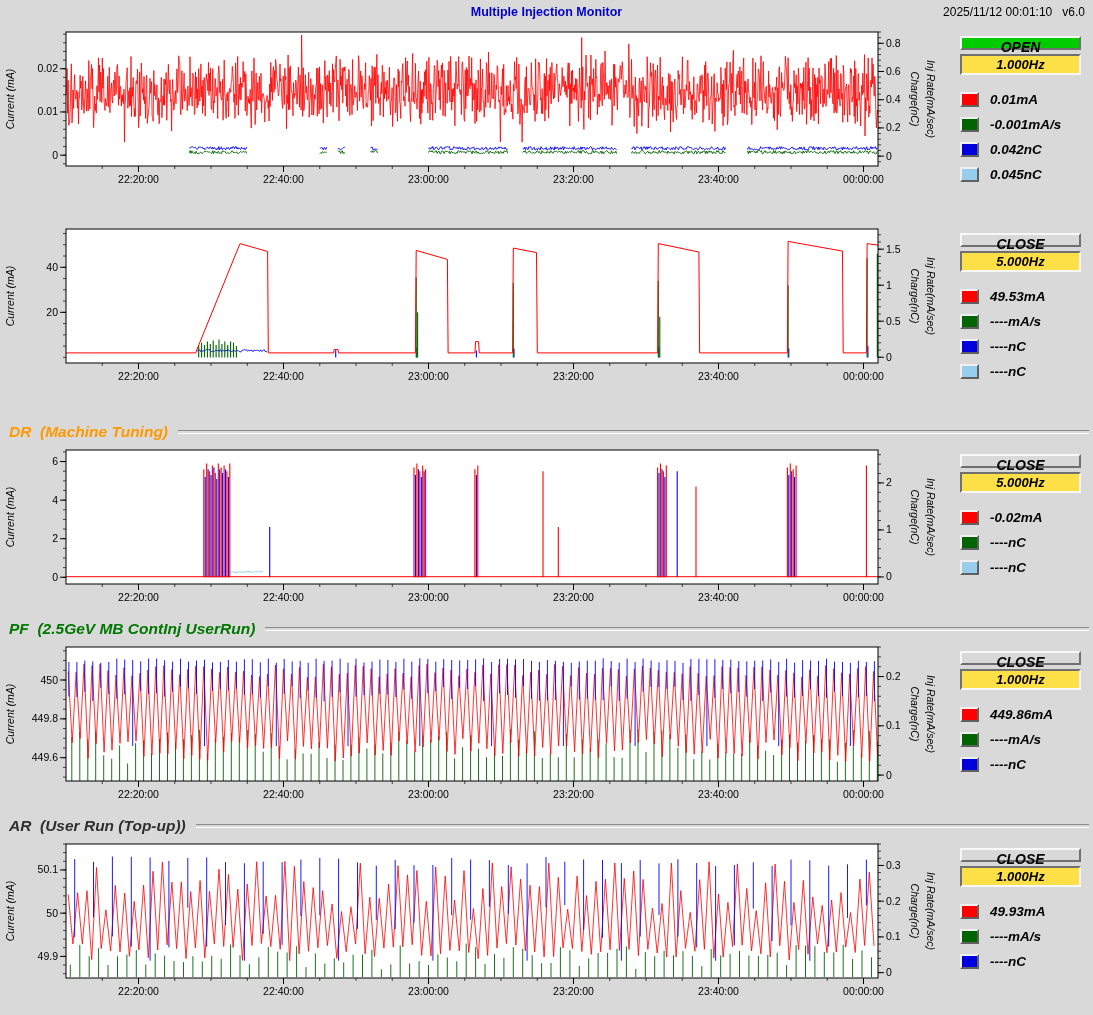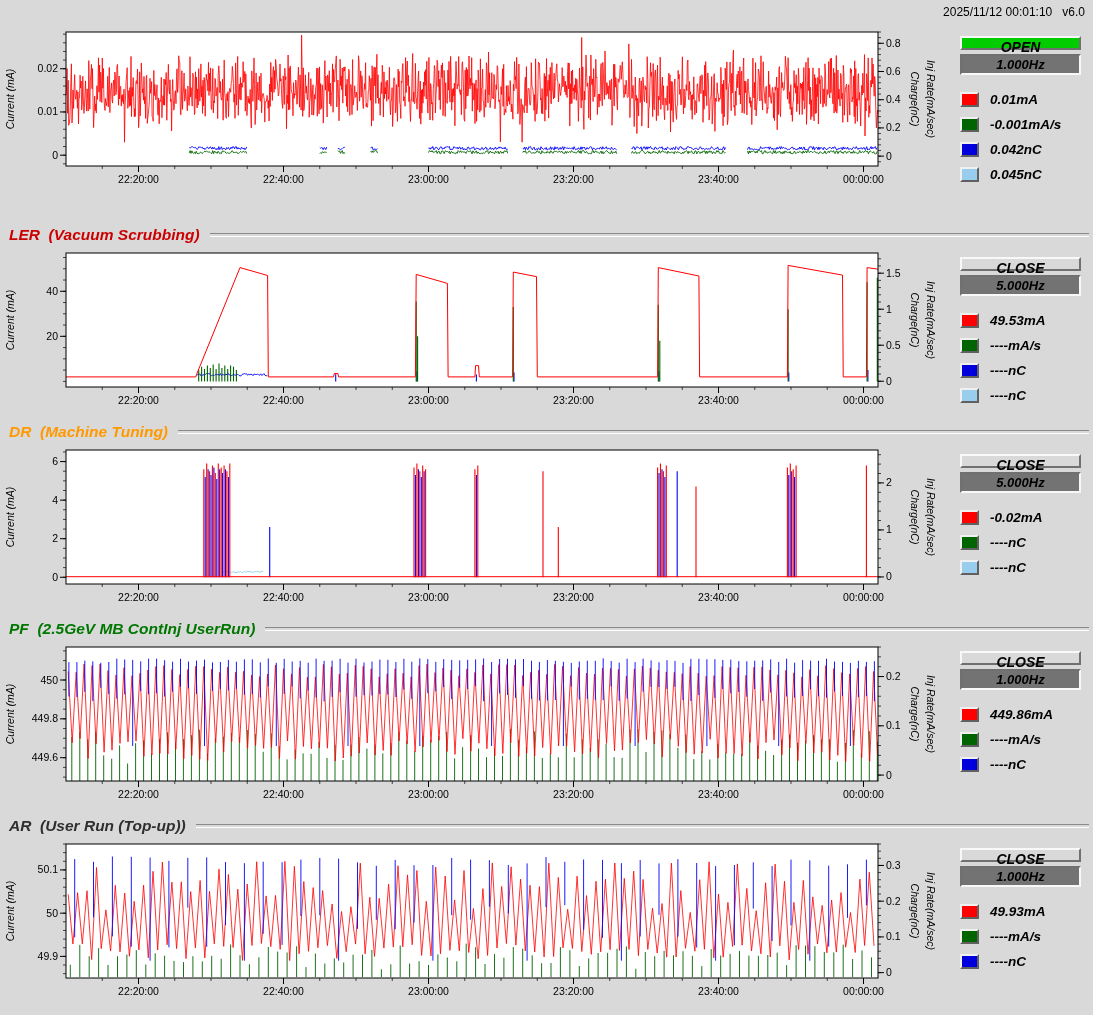--- a/index.html
+++ b/index.html
@@ -19,34 +19,35 @@
     border-top:1px solid #8a8a8a;border-bottom:1px solid #ffffff;}
   .sec-body{display:flex;}
   svg.chart{flex:none;display:block;}
   .info{width:125px;box-sizing:border-box;padding:10px 4px 0 0;display:flex;flex-direction:column;}
   .btn{height:14px;line-height:18px;text-align:center;
     font-weight:bold;font-style:italic;font-size:14px;box-sizing:border-box;
     border-top:2px solid #f8f8f8;border-left:2px solid #f8f8f8;
     border-bottom:2px solid #707070;border-right:2px solid #707070;
     background:#d9d9d9;cursor:pointer;}
   .freq{height:21px;line-height:17px;margin-top:4px;text-align:center;
-    font-weight:bold;font-style:italic;font-size:13px;background:#737373;box-sizing:border-box;
+    font-weight:bold;font-style:italic;font-size:13px;background:#fde047;box-sizing:border-box;
     border-top:2px solid #707070;border-left:2px solid #707070;
     border-bottom:2px solid #f8f8f8;border-right:2px solid #f8f8f8;cursor:text;}
   .legend{margin-top:12px;}
   .val-row{display:flex;align-items:center;height:25px;}
   .swatch{width:19px;height:15px;flex:none;margin-right:11px;box-sizing:border-box;
     border-top:2px solid #f0f0f0;border-left:2px solid #f0f0f0;
     border-bottom:2px solid #606060;border-right:2px solid #606060;}
   .val{font-weight:bold;font-style:italic;font-size:13.5px;white-space:nowrap;}
 </style>
 </head>
 <body>
 
 <div class="header">
+  <div class="header-title">Multiple Injection Monitor</div>
   <div class="header-right"><span>2025/11/12 00:01:10</span>&nbsp;&nbsp;&nbsp;<span>v6.0</span></div>
 </div>
 
 <div class="section">
   <div class="sec-body">
     <svg class="chart" width="958" height="168" viewBox="0 0 958 168">
         <rect x="64" y="6" width="812" height="134" fill="#ffffff" stroke="none"></rect>
         <polyline points="64.0,69.3 64.5,64.1 65.1,42.6 65.6,87.3 66.2,54.3 66.7,99.3 67.3,97.0 67.8,92.8 68.3,80.3 68.9,53.1 69.4,37.8 70.0,97.0 70.5,85.1 71.0,64.0 71.6,82.5 72.1,61.6 72.7,48.6 73.2,70.0 73.8,73.3 74.3,67.2 74.8,64.2 75.4,82.2 75.9,65.9 76.5,98.0 77.0,71.3 77.5,71.7 78.1,49.2 78.6,62.1 79.2,55.0 79.7,83.9 80.3,77.0 80.8,50.3 81.3,71.9 81.9,87.4 82.4,81.9 83.0,65.3 83.5,54.9 84.0,72.2 84.6,85.1 85.1,62.9 85.7,72.7 86.2,85.1 86.8,34.6 87.3,66.0 87.8,83.2 88.4,53.9 88.9,48.2 89.5,38.4 90.0,62.8 90.5,42.6 91.1,79.2 91.6,101.6 92.2,85.0 92.7,70.1 93.3,84.6 93.8,77.8 94.3,87.1 94.9,59.8 95.4,73.5 96.0,57.0 96.5,31.8 97.0,66.1 97.6,39.0 98.1,75.6 98.7,46.2 99.2,54.2 99.8,76.5 100.3,32.0 100.8,62.2 101.4,42.5 101.9,70.1 102.5,80.8 103.0,84.5 103.5,72.5 104.1,76.8 104.6,79.7 105.2,73.1 105.7,50.3 106.3,81.0 106.8,59.8 107.3,41.4 107.9,86.6 108.4,64.6 109.0,62.4 109.5,56.9 110.0,73.2 110.6,77.1 111.1,58.4 111.7,54.0 112.2,70.0 112.8,46.1 113.3,48.4 113.8,68.8 114.4,66.5 114.9,40.6 115.5,38.4 116.0,59.2 116.5,79.2 117.1,50.0 117.6,73.0 118.2,61.8 118.7,60.3 119.3,80.1 119.8,69.3 120.3,75.6 120.9,68.4 121.4,77.8 122.0,63.2 122.5,116.2 123.0,80.5 123.6,70.0 124.1,55.6 124.7,48.9 125.2,41.7 125.8,82.3 126.3,74.6 126.8,64.6 127.4,80.4 127.9,61.6 128.5,79.5 129.0,30.4 129.5,90.6 130.1,61.3 130.6,70.4 131.2,51.6 131.7,70.7 132.3,90.7 132.8,82.5 133.3,90.4 133.9,55.9 134.4,54.6 135.0,57.9 135.5,43.0 136.0,68.2 136.6,101.7 137.1,92.0 137.7,45.8 138.2,89.9 138.8,69.5 139.3,37.0 139.8,50.9 140.4,66.7 140.9,62.8 141.5,74.2 142.0,50.4 142.5,77.7 143.1,70.6 143.6,92.5 144.2,51.5 144.7,49.3 145.3,97.4 145.8,91.8 146.3,88.0 146.9,81.4 147.4,74.2 148.0,52.3 148.5,67.3 149.0,64.4 149.6,55.6 150.1,90.2 150.7,91.4 151.2,95.3 151.8,44.4 152.3,69.6 152.8,58.3 153.4,68.2 153.9,73.8 154.5,65.7 155.0,58.8 155.5,84.6 156.1,89.2 156.6,71.9 157.2,97.8 157.7,74.4 158.3,75.7 158.8,72.1 159.3,51.3 159.9,91.7 160.4,77.8 161.0,69.7 161.5,78.9 162.0,53.0 162.6,79.3 163.1,53.7 163.7,58.7 164.2,46.5 164.8,94.3 165.3,70.3 165.8,54.8 166.4,38.4 166.9,63.2 167.5,68.0 168.0,53.8 168.5,75.6 169.1,73.3 169.6,104.9 170.2,65.6 170.7,53.5 171.3,73.1 171.8,84.2 172.3,81.1 172.9,67.3 173.4,64.7 174.0,77.7 174.5,50.6 175.0,42.8 175.6,66.5 176.1,60.5 176.7,29.8 177.2,34.7 177.8,37.0 178.3,81.7 178.8,88.8 179.4,74.9 179.9,44.7 180.5,83.4 181.0,68.6 181.5,63.9 182.1,47.0 182.6,75.2 183.2,73.4 183.7,62.8 184.3,72.9 184.8,73.8 185.3,84.7 185.9,60.0 186.4,70.2 187.0,79.5 187.5,73.0 188.0,30.7 188.6,71.1 189.1,61.7 189.7,70.9 190.2,80.2 190.8,47.2 191.3,50.1 191.8,52.1 192.4,88.6 192.9,86.4 193.5,45.8 194.0,72.8 194.5,51.0 195.1,82.0 195.6,62.9 196.2,79.2 196.7,42.6 197.3,61.9 197.8,75.2 198.3,67.4 198.9,37.9 199.4,71.1 200.0,60.0 200.5,87.4 201.0,54.2 201.6,79.8 202.1,51.5 202.7,56.6 203.2,90.2 203.8,57.8 204.3,48.1 204.8,54.1 205.4,53.9 205.9,64.9 206.5,36.4 207.0,69.5 207.5,47.2 208.1,65.4 208.6,41.9 209.2,82.2 209.7,83.6 210.3,66.8 210.8,42.6 211.3,86.9 211.9,74.7 212.4,76.9 213.0,52.4 213.5,55.0 214.0,70.1 214.6,67.7 215.1,61.5 215.7,92.6 216.2,49.3 216.8,39.8 217.3,47.3 217.8,66.8 218.4,55.5 218.9,70.9 219.5,74.2 220.0,72.0 220.5,53.2 221.1,94.2 221.6,71.6 222.2,34.1 222.7,66.7 223.3,71.1 223.8,89.9 224.3,92.3 224.9,67.7 225.4,75.0 226.0,65.7 226.5,90.8 227.1,69.4 227.6,62.5 228.1,62.8 228.7,66.3 229.2,56.4 229.8,54.3 230.3,40.3 230.8,45.1 231.4,57.3 231.9,76.2 232.5,67.9 233.0,92.3 233.6,36.9 234.1,62.1 234.6,79.2 235.2,50.7 235.7,30.4 236.3,89.3 236.8,63.5 237.3,58.1 237.9,73.3 238.4,51.4 239.0,74.1 239.5,56.9 240.1,60.9 240.6,61.2 241.1,35.7 241.7,56.3 242.2,54.6 242.8,45.4 243.3,85.1 243.8,47.8 244.4,67.2 244.9,89.6 245.5,80.3 246.0,70.1 246.6,76.6 247.1,72.7 247.6,77.7 248.2,63.5 248.7,84.8 249.3,102.1 249.8,44.9 250.3,60.3 250.9,75.3 251.4,58.8 252.0,31.9 252.5,58.5 253.1,98.6 253.6,87.8 254.1,46.9 254.7,84.0 255.2,70.3 255.8,56.2 256.3,73.8 256.8,71.6 257.4,50.3 257.9,74.7 258.5,75.3 259.0,47.2 259.6,86.8 260.1,72.6 260.6,67.9 261.2,67.3 261.7,70.1 262.3,74.2 262.8,96.1 263.3,75.6 263.9,75.6 264.4,75.5 265.0,69.4 265.5,71.3 266.1,82.3 266.6,74.6 267.1,95.0 267.7,58.0 268.2,80.5 268.8,36.4 269.3,65.9 269.8,51.4 270.4,74.4 270.9,45.2 271.5,40.6 272.0,66.4 272.6,44.6 273.1,63.1 273.6,33.4 274.2,39.8 274.7,52.2 275.3,55.7 275.8,61.0 276.3,69.9 276.9,67.3 277.4,57.1 278.0,37.9 278.5,55.2 279.1,52.8 279.6,68.1 280.1,77.6 280.7,82.4 281.2,49.9 281.8,63.5 282.3,78.5 282.8,42.2 283.4,53.7 283.9,50.7 284.5,102.8 285.0,69.1 285.6,77.5 286.1,29.0 286.6,84.0 287.2,41.8 287.7,83.4 288.3,39.9 288.8,56.0 289.3,63.6 289.9,66.9 290.4,67.9 291.0,89.8 291.5,56.6 292.1,72.4 292.6,67.7 293.1,69.1 293.7,54.0 294.2,55.3 294.8,78.2 295.3,77.9 295.8,56.8 296.4,41.1 296.9,60.6 297.5,81.2 298.0,48.9 298.6,63.2 299.1,84.1 299.6,9.0 300.2,48.5 300.7,90.4 301.3,41.8 301.8,84.6 302.3,81.5 302.9,64.5 303.4,48.8 304.0,67.1 304.5,60.2 305.1,72.2 305.6,74.1 306.1,62.6 306.7,46.3 307.2,91.3 307.8,75.5 308.3,72.4 308.8,52.6 309.4,63.8 309.9,89.0 310.5,66.0 311.0,58.7 311.6,89.2 312.1,80.4 312.6,68.6 313.2,73.2 313.7,61.7 314.3,58.7 314.8,42.2 315.3,90.2 315.9,42.2 316.4,51.7 317.0,87.9 317.5,40.9 318.1,83.7 318.6,57.6 319.1,70.5 319.7,82.6 320.2,58.8 320.8,66.2 321.3,97.1 321.8,73.9 322.4,48.5 322.9,34.6 323.5,64.1 324.0,50.0 324.6,70.1 325.1,91.0 325.6,48.9 326.2,52.0 326.7,65.4 327.3,44.7 327.8,78.0 328.3,57.1 328.9,80.2 329.4,69.4 330.0,64.9 330.5,37.8 331.1,86.3 331.6,43.4 332.1,55.3 332.7,56.0 333.2,43.9 333.8,36.7 334.3,29.9 334.8,81.0 335.4,61.9 335.9,54.0 336.5,67.8 337.0,94.8 337.6,68.5 338.1,33.3 338.6,59.6 339.2,49.9 339.7,63.7 340.3,42.0 340.8,77.1 341.3,46.6 341.9,41.0 342.4,45.1 343.0,40.8 343.5,69.9 344.1,58.6 344.6,80.5 345.1,53.2 345.7,85.8 346.2,60.3 346.8,43.3 347.3,46.3 347.8,89.5 348.4,59.9 348.9,58.4 349.5,61.5 350.0,88.6 350.6,33.5 351.1,79.1 351.6,75.3 352.2,69.7 352.7,59.8 353.3,71.5 353.8,70.9 354.3,66.0 354.9,71.1 355.4,84.5 356.0,60.3 356.5,29.7 357.1,35.6 357.6,75.2 358.1,59.9 358.7,44.9 359.2,71.2 359.8,49.6 360.3,52.8 360.8,77.7 361.4,82.5 361.9,66.7 362.5,57.6 363.0,63.3 363.6,36.7 364.1,80.6 364.6,77.3 365.2,81.4 365.7,80.1 366.3,64.5 366.8,64.4 367.3,49.7 367.9,60.3 368.4,74.3 369.0,52.3 369.5,100.1 370.1,39.8 370.6,55.7 371.1,94.7 371.7,44.4 372.2,40.9 372.8,59.9 373.3,41.5 373.8,77.4 374.4,44.6 374.9,28.3 375.5,72.0 376.0,48.7 376.6,77.5 377.1,72.0 377.6,72.1 378.2,89.3 378.7,64.6 379.3,56.3 379.8,67.7 380.3,39.2 380.9,51.1 381.4,91.0 382.0,45.9 382.5,72.6 383.1,61.5 383.6,68.0 384.1,55.5 384.7,75.3 385.2,54.1 385.8,61.3 386.3,73.4 386.8,70.1 387.4,41.3 387.9,74.5 388.5,88.9 389.0,73.9 389.6,74.1 390.1,61.6 390.6,100.6 391.2,85.7 391.7,52.6 392.3,51.7 392.8,55.4 393.4,86.8 393.9,82.9 394.4,58.6 395.0,81.6 395.5,95.4 396.1,43.0 396.6,60.9 397.1,45.3 397.7,76.2 398.2,78.6 398.8,92.5 399.3,55.0 399.9,56.6 400.4,40.9 400.9,37.5 401.5,74.9 402.0,70.5 402.6,71.8 403.1,80.3 403.6,31.6 404.2,66.5 404.7,44.7 405.3,35.0 405.8,59.6 406.4,49.2 406.9,75.7 407.4,60.5 408.0,84.8 408.5,95.6 409.1,73.7 409.6,74.3 410.1,46.9 410.7,27.5 411.2,75.8 411.8,65.9 412.3,77.6 412.9,77.2 413.4,37.3 413.9,71.1 414.5,72.9 415.0,83.2 415.6,68.0 416.1,52.9 416.6,45.0 417.2,79.5 417.7,92.6 418.3,55.1 418.8,98.2 419.4,64.1 419.9,87.0 420.4,63.1 421.0,77.2 421.5,56.1 422.1,70.5 422.6,45.7 423.1,59.4 423.7,43.6 424.2,73.0 424.8,35.2 425.3,74.2 425.9,87.1 426.4,68.9 426.9,31.4 427.5,67.5 428.0,94.0 428.6,57.5 429.1,60.4 429.6,78.1 430.2,76.6 430.7,94.3 431.3,62.4 431.8,57.6 432.4,39.5 432.9,42.6 433.4,87.0 434.0,68.3 434.5,60.4 435.1,34.2 435.6,36.6 436.1,60.7 436.7,44.6 437.2,74.1 437.8,53.2 438.3,83.5 438.9,50.3 439.4,39.0 439.9,51.5 440.5,36.9 441.0,89.7 441.6,73.2 442.1,44.4 442.6,52.2 443.2,90.5 443.7,56.7 444.3,76.4 444.8,76.8 445.4,77.3 445.9,44.0 446.4,64.2 447.0,35.4 447.5,71.9 448.1,76.1 448.6,30.4 449.1,46.7 449.7,84.2 450.2,63.4 450.8,76.1 451.3,62.3 451.9,70.0 452.4,57.2 452.9,99.8 453.5,54.0 454.0,35.4 454.6,50.0 455.1,63.1 455.6,58.5 456.2,59.8 456.7,30.5 457.3,62.3 457.8,66.4 458.4,68.6 458.9,63.6 459.4,88.7 460.0,37.9 460.5,35.8 461.1,48.5 461.6,65.7 462.1,93.2 462.7,95.3 463.2,44.1 463.8,82.8 464.3,41.4 464.9,70.2 465.4,43.4 465.9,69.8 466.5,63.9 467.0,30.0 467.6,59.6 468.1,62.9 468.6,52.3 469.2,59.5 469.7,31.6 470.3,85.2 470.8,56.9 471.4,73.8 471.9,73.9 472.4,57.6 473.0,97.6 473.5,60.6 474.1,53.9 474.6,95.4 475.1,62.6 475.7,83.8 476.2,44.0 476.8,55.9 477.3,85.0 477.9,86.3 478.4,32.8 478.9,84.6 479.5,62.0 480.0,61.5 480.6,43.1 481.1,75.0 481.6,76.0 482.2,91.2 482.7,80.4 483.3,63.5 483.8,81.3 484.4,36.7 484.9,40.6 485.4,58.7 486.0,76.8 486.5,26.0 487.1,68.8 487.6,46.8 488.1,81.7 488.7,74.6 489.2,72.7 489.8,46.7 490.3,71.8 490.9,71.6 491.4,73.0 491.9,48.4 492.5,52.2 493.0,82.8 493.6,72.8 494.1,58.8 494.6,63.5 495.2,39.7 495.7,41.5 496.3,63.3 496.8,75.7 497.4,73.8 497.9,79.6 498.4,116.0 499.0,60.7 499.5,68.6 500.1,54.4 500.6,42.7 501.1,80.4 501.7,38.3 502.2,89.1 502.8,86.7 503.3,83.1 503.9,86.5 504.4,59.7 504.9,78.6 505.5,80.0 506.0,59.4 506.6,75.2 507.1,70.7 507.6,78.4 508.2,54.6 508.7,65.8 509.3,85.9 509.8,78.0 510.4,82.7 510.9,93.2 511.4,58.4 512.0,65.0 512.5,35.6 513.1,53.8 513.6,50.5 514.1,62.6 514.7,31.3 515.2,60.2 515.8,87.9 516.3,85.5 516.9,38.0 517.4,67.0 517.9,98.4 518.5,86.5 519.0,72.8 519.6,76.7 520.1,116.2 520.6,78.7 521.2,80.4 521.7,83.0 522.3,86.8 522.8,57.1 523.4,51.0 523.9,79.8 524.4,40.6 525.0,87.0 525.5,75.0 526.1,62.4 526.6,62.7 527.1,62.7 527.7,77.3 528.2,79.2 528.8,75.1 529.3,36.6 529.9,59.3 530.4,61.5 530.9,63.7 531.5,70.3 532.0,84.4 532.6,68.7 533.1,95.4 533.6,32.8 534.2,74.4 534.7,88.1 535.3,83.8 535.8,71.2 536.4,36.1 536.9,37.7 537.4,37.2 538.0,54.5 538.5,74.0 539.1,72.4 539.6,87.3 540.1,62.6 540.7,88.0 541.2,71.0 541.8,70.3 542.3,47.4 542.9,95.2 543.4,50.0 543.9,83.8 544.5,32.6 545.0,70.3 545.6,62.7 546.1,54.2 546.6,92.1 547.2,48.5 547.7,64.6 548.3,41.3 548.8,76.9 549.4,77.9 549.9,36.5 550.4,61.0 551.0,66.5 551.5,73.1 552.1,47.2 552.6,71.8 553.2,55.4 553.7,52.3 554.2,43.6 554.8,37.8 555.3,52.4 555.9,56.2 556.4,76.0 556.9,65.4 557.5,57.7 558.0,65.0 558.6,69.5 559.1,65.3 559.7,59.5 560.2,41.6 560.7,60.7 561.3,60.6 561.8,50.1 562.4,56.3 562.9,66.0 563.4,55.2 564.0,68.9 564.5,59.6 565.1,71.5 565.6,45.7 566.2,36.8 566.7,63.0 567.2,37.1 567.8,100.0 568.3,57.7 568.9,77.9 569.4,45.0 569.9,77.3 570.5,43.9 571.0,65.0 571.6,61.9 572.1,73.3 572.7,58.8 573.2,66.4 573.7,52.3 574.3,74.4 574.8,53.2 575.4,63.8 575.9,69.9 576.4,95.4 577.0,70.6 577.5,42.0 578.1,60.6 578.6,62.8 579.2,82.1 579.7,11.5 580.2,74.4 580.8,40.9 581.3,86.4 581.9,103.4 582.4,65.1 582.9,74.0 583.5,51.4 584.0,29.0 584.6,48.1 585.1,60.4 585.7,56.9 586.2,63.7 586.7,92.1 587.3,61.7 587.8,50.0 588.4,94.1 588.9,29.0 589.4,55.7 590.0,58.7 590.5,52.9 591.1,75.5 591.6,42.7 592.2,58.8 592.7,70.9 593.2,66.0 593.8,33.3 594.3,51.9 594.9,51.1 595.4,88.6 595.9,70.7 596.5,68.1 597.0,81.1 597.6,68.2 598.1,74.9 598.7,41.9 599.2,37.5 599.7,70.5 600.3,79.8 600.8,36.3 601.4,47.9 601.9,61.9 602.4,73.4 603.0,25.0 603.5,53.0 604.1,69.2 604.6,56.7 605.2,56.9 605.7,67.7 606.2,59.8 606.8,72.9 607.3,64.3 607.9,54.3 608.4,73.6 608.9,60.4 609.5,52.9 610.0,99.3 610.6,80.5 611.1,67.9 611.7,38.3 612.2,80.0 612.7,38.2 613.3,61.2 613.8,51.3 614.4,57.4 614.9,73.4 615.4,83.9 616.0,52.8 616.5,54.2 617.1,56.3 617.6,49.7 618.2,39.4 618.7,40.1 619.2,53.4 619.8,42.8 620.3,35.8 620.9,47.6 621.4,63.9 621.9,71.6 622.5,69.8 623.0,58.8 623.6,68.1 624.1,54.2 624.7,58.9 625.2,71.1 625.7,71.6 626.3,70.6 626.8,17.9 627.4,48.7 627.9,91.6 628.4,72.9 629.0,72.1 629.5,33.4 630.1,72.4 630.6,61.4 631.2,59.4 631.7,71.0 632.2,100.6 632.8,73.5 633.3,51.0 633.9,74.5 634.4,69.4 634.9,107.6 635.5,72.3 636.0,76.4 636.6,89.9 637.1,57.1 637.7,52.0 638.2,76.6 638.7,68.0 639.3,54.8 639.8,100.1 640.4,81.2 640.9,51.1 641.4,56.1 642.0,73.0 642.5,75.7 643.1,59.6 643.6,63.4 644.2,61.5 644.7,77.1 645.2,30.7 645.8,53.4 646.3,102.0 646.9,82.0 647.4,81.0 647.9,60.3 648.5,36.7 649.0,50.3 649.6,46.3 650.1,62.4 650.7,90.6 651.2,37.5 651.7,78.7 652.3,83.8 652.8,48.1 653.4,44.0 653.9,58.1 654.4,94.7 655.0,54.2 655.5,39.1 656.1,89.7 656.6,70.0 657.2,73.9 657.7,73.8 658.2,31.2 658.8,83.3 659.3,71.2 659.9,60.1 660.4,51.0 660.9,78.9 661.5,59.7 662.0,84.2 662.6,93.7 663.1,72.1 663.7,74.8 664.2,79.2 664.7,73.2 665.3,59.9 665.8,84.5 666.4,50.3 666.9,47.1 667.4,77.6 668.0,48.8 668.5,106.0 669.1,55.3 669.6,84.3 670.2,55.7 670.7,81.3 671.2,96.1 671.8,70.3 672.3,59.0 672.9,53.0 673.4,77.2 673.9,86.4 674.5,93.4 675.0,80.0 675.6,79.3 676.1,44.4 676.7,53.1 677.2,48.4 677.7,68.4 678.3,63.4 678.8,78.9 679.4,78.6 679.9,53.5 680.4,30.8 681.0,71.6 681.5,87.9 682.1,63.0 682.6,82.0 683.2,80.2 683.7,69.7 684.2,58.7 684.8,64.5 685.3,36.3 685.9,34.0 686.4,70.9 686.9,73.9 687.5,55.5 688.0,68.4 688.6,65.7 689.1,84.3 689.7,69.1 690.2,93.3 690.7,68.4 691.3,73.2 691.8,50.8 692.4,79.5 692.9,88.8 693.4,74.6 694.0,75.5 694.5,86.9 695.1,58.9 695.6,57.7 696.2,66.8 696.7,71.9 697.2,75.5 697.8,54.3 698.3,49.8 698.9,67.7 699.4,54.1 699.9,48.7 700.5,50.2 701.0,96.3 701.6,64.4 702.1,83.3 702.7,39.2 703.2,70.1 703.7,35.6 704.3,62.7 704.8,79.7 705.4,52.0 705.9,46.9 706.4,54.9 707.0,94.1 707.5,92.4 708.1,73.3 708.6,71.6 709.2,69.0 709.7,50.6 710.2,98.0 710.8,83.6 711.3,73.3 711.9,48.8 712.4,47.7 712.9,105.4 713.5,72.1 714.0,74.2 714.6,75.4 715.1,56.7 715.7,67.7 716.2,67.7 716.7,75.5 717.3,72.1 717.8,73.4 718.4,72.7 718.9,41.4 719.5,60.3 720.0,87.7 720.5,58.1 721.1,99.7 721.6,54.2 722.2,91.0 722.7,73.2 723.2,42.1 723.8,54.5 724.3,63.5 724.9,35.9 725.4,98.6 726.0,94.0 726.5,63.8 727.0,57.3 727.6,56.6 728.1,36.0 728.7,69.6 729.2,84.7 729.7,47.4 730.3,67.1 730.8,37.4 731.4,24.2 731.9,81.1 732.5,79.3 733.0,89.7 733.5,65.3 734.1,79.3 734.6,54.4 735.2,48.2 735.7,61.8 736.2,45.0 736.8,48.9 737.3,69.0 737.9,40.7 738.4,77.9 739.0,48.8 739.5,45.2 740.0,86.9 740.6,83.0 741.1,42.9 741.7,32.0 742.2,87.5 742.7,55.1 743.3,66.9 743.8,55.2 744.4,67.7 744.9,88.9 745.5,60.4 746.0,52.9 746.5,63.6 747.1,68.7 747.6,77.2 748.2,71.2 748.7,81.2 749.2,74.8 749.8,98.6 750.3,78.6 750.9,32.1 751.4,69.3 752.0,72.0 752.5,56.4 753.0,84.0 753.6,36.6 754.1,89.9 754.7,80.4 755.2,73.7 755.7,71.7 756.3,43.0 756.8,44.8 757.4,49.7 757.9,75.0 758.5,56.6 759.0,29.8 759.5,74.1 760.1,73.8 760.6,84.0 761.2,35.7 761.7,60.4 762.2,65.1 762.8,74.0 763.3,77.4 763.9,61.1 764.4,60.2 765.0,87.4 765.5,81.7 766.0,82.8 766.6,45.1 767.1,71.2 767.7,58.5 768.2,65.5 768.7,73.4 769.3,77.4 769.8,69.0 770.4,61.4 770.9,63.1 771.5,92.1 772.0,66.6 772.5,94.7 773.1,60.8 773.6,64.2 774.2,60.7 774.7,51.0 775.2,103.7 775.8,61.8 776.3,88.6 776.9,43.4 777.4,40.6 778.0,85.2 778.5,90.6 779.0,68.9 779.6,46.6 780.1,61.9 780.7,56.4 781.2,63.2 781.7,64.5 782.3,62.8 782.8,51.8 783.4,30.2 783.9,38.7 784.5,42.9 785.0,55.7 785.5,73.2 786.1,31.7 786.6,63.0 787.2,77.6 787.7,65.8 788.2,83.3 788.8,58.6 789.3,89.0 789.9,81.3 790.4,95.4 791.0,76.5 791.5,74.0 792.0,44.5 792.6,61.7 793.1,57.3 793.7,67.3 794.2,48.7 794.7,85.6 795.3,59.9 795.8,77.8 796.4,42.3 796.9,52.3 797.5,88.5 798.0,68.4 798.5,57.1 799.1,62.4 799.6,57.9 800.2,88.5 800.7,56.2 801.2,74.5 801.8,41.5 802.3,83.1 802.9,81.1 803.4,57.1 804.0,36.2 804.5,98.4 805.0,82.7 805.6,54.6 806.1,31.6 806.7,64.7 807.2,42.2 807.7,78.3 808.3,61.1 808.8,93.7 809.4,73.8 809.9,90.6 810.5,60.4 811.0,41.8 811.5,85.9 812.1,94.9 812.6,48.5 813.2,87.7 813.7,51.9 814.2,87.2 814.8,58.4 815.3,70.7 815.9,51.3 816.4,97.9 817.0,42.1 817.5,57.6 818.0,53.6 818.6,77.7 819.1,49.6 819.7,50.6 820.2,51.9 820.7,81.2 821.3,80.7 821.8,62.8 822.4,77.5 822.9,37.8 823.5,45.3 824.0,80.3 824.5,74.9 825.1,63.5 825.6,68.5 826.2,67.2 826.7,35.6 827.2,67.7 827.8,72.0 828.3,32.7 828.9,66.7 829.4,32.0 830.0,61.9 830.5,73.3 831.0,77.9 831.6,42.3 832.1,87.1 832.7,46.7 833.2,74.1 833.7,85.5 834.3,29.5 834.8,87.2 835.4,79.4 835.9,44.0 836.5,73.2 837.0,63.0 837.5,72.3 838.1,80.1 838.6,47.4 839.2,49.2 839.7,73.1 840.2,67.1 840.8,96.4 841.3,39.3 841.9,47.6 842.4,89.3 843.0,67.5 843.5,62.0 844.0,60.5 844.6,58.0 845.1,81.4 845.7,96.0 846.2,61.3 846.7,58.7 847.3,75.7 847.8,89.1 848.4,42.3 848.9,46.9 849.5,43.5 850.0,76.1 850.5,71.3 851.1,72.5 851.6,49.9 852.2,90.6 852.7,34.8 853.2,97.6 853.8,42.5 854.3,80.1 854.9,72.7 855.4,95.4 856.0,48.7 856.5,47.6 857.0,74.2 857.6,66.4 858.1,79.9 858.7,100.0 859.2,75.3 859.7,59.4 860.3,69.1 860.8,47.2 861.4,66.9 861.9,65.5 862.5,28.6 863.0,110.0 863.5,71.9 864.1,85.0 864.6,47.7 865.2,53.5 865.7,74.7 866.2,31.9 866.8,91.2 867.3,79.7 867.9,87.2 868.4,55.5 869.0,54.2 869.5,61.1 870.0,31.9 870.6,57.8 871.1,38.0 871.7,58.0 872.2,70.2 872.7,50.4 873.3,57.3 873.8,84.7 874.4,101.8 874.9,94.0 875.5,84.0 876.0,87.8" fill="none" stroke="#ff0000" stroke-width="0.8"></polyline>
         <polyline points="187.3,121.6 188.1,122.1 189.0,121.4 189.9,120.6 190.7,120.8 191.6,121.6 192.5,121.6 193.3,121.2 194.2,122.3 195.1,123.5 196.0,122.2 196.8,120.8 197.7,121.2 198.6,121.2 199.4,121.6 200.3,121.2 201.2,122.9 202.0,122.0 202.9,123.6 203.8,122.4 204.7,121.7 205.5,121.0 206.4,122.6 207.3,122.3 208.1,120.8 209.0,121.4 209.9,123.1 210.7,121.1 211.6,123.0 212.5,121.5 213.4,123.0 214.2,123.8 215.1,122.3 216.0,123.6 216.8,120.6 217.7,123.6 218.6,122.4 219.4,120.8 220.3,123.6 221.2,122.3 222.1,122.5 222.9,122.6 223.8,123.8 224.7,121.5 225.5,122.5 226.4,121.5 227.3,123.4 228.1,123.2 229.0,121.1 229.9,122.5 230.8,120.7 231.6,120.7 232.5,122.8 233.4,120.8 234.2,120.6 235.1,123.1 236.0,121.5 236.8,122.9 237.7,122.5 238.6,123.5 239.5,121.2 240.3,122.2 241.2,123.0 242.1,121.9 242.9,123.8 243.8,123.0 244.7,120.9" fill="none" stroke="#0000ff" stroke-width="0.9"></polyline>
         <polyline points="317.8,121.5 318.6,122.2 319.5,121.6 320.4,121.9 321.2,123.7 322.1,121.6 323.0,122.1 323.8,123.6 324.7,121.1" fill="none" stroke="#0000ff" stroke-width="0.9"></polyline>
@@ -178,24 +179,20 @@
           <div class="val-row">
             <span class="swatch" style="background: rgb(153, 205, 238);"></span>
             <span class="val">0.045nC</span>
           </div>
         </div>
     </div>
   </div>
 </div>
 
 <div class="section">
-  <div class="sec-head">
-    <span class="sec-title" style="color: rgb(204, 0, 0);">LER  (Vacuum Scrubbing)</span>
-    <span class="sec-rule"></span>
-  </div>
   <div class="sec-body">
     <svg class="chart" width="958" height="168" viewBox="0 0 958 168">
         <rect x="64" y="6" width="812" height="134" fill="#ffffff" stroke="none"></rect>
         <polyline points="194.5,127.8 195.6,127.8 196.7,127.9 197.8,126.7 198.8,128.8 199.9,128.5 201.0,127.8 202.1,127.9 203.2,127.6 204.3,126.6 205.4,126.5 206.5,126.7 207.5,126.5 208.6,128.3 209.7,128.7 210.8,128.0 211.9,128.8 213.0,127.7 214.1,127.2 215.2,127.9 216.2,127.0 217.3,128.5 218.4,126.6 219.5,128.8 220.6,127.4 221.7,127.8 222.8,128.5 223.9,126.9 224.9,128.0 226.0,126.3 227.1,127.9 228.2,127.9 229.3,128.5 230.4,128.4 231.5,126.9 232.6,128.2 233.6,128.2 234.7,128.0 235.8,127.2 236.9,128.3 238.0,128.9 239.1,128.8 240.2,127.3 241.3,127.1 242.3,126.5 243.4,127.1 244.5,126.7 245.6,128.3 246.7,127.2 247.8,127.8 248.9,127.3 250.0,127.4 251.0,128.7 252.1,127.0 253.2,127.4 254.3,127.5 255.4,127.2 256.5,127.6 257.6,128.3 258.7,126.8 259.7,128.4 260.8,127.8 261.9,126.6 263.0,128.3 264.1,128.8 265.2,128.6" fill="none" stroke="#0000ff" stroke-width="0.9"></polyline>
         <line x1="333.7" x2="333.7" y1="134.4" y2="127.2" stroke="#0000ff" stroke-width="1.1"></line>
         <line x1="414.9" x2="414.9" y1="134.4" y2="124.2" stroke="#0000ff" stroke-width="1.1"></line>
         <line x1="474.4" x2="474.4" y1="134.4" y2="127.6" stroke="#0000ff" stroke-width="1.1"></line>
         <line x1="512.0" x2="512.0" y1="134.4" y2="125.4" stroke="#0000ff" stroke-width="1.1"></line>
         <line x1="657.0" x2="657.0" y1="134.4" y2="124.2" stroke="#0000ff" stroke-width="1.1"></line>
         <line x1="786.8" x2="786.8" y1="134.4" y2="125.4" stroke="#0000ff" stroke-width="1.1"></line>

